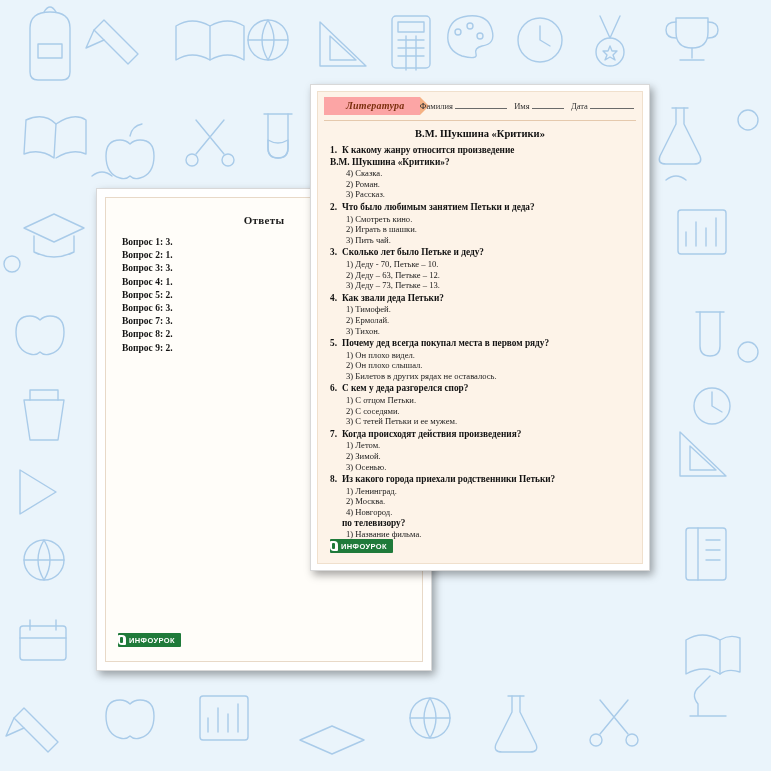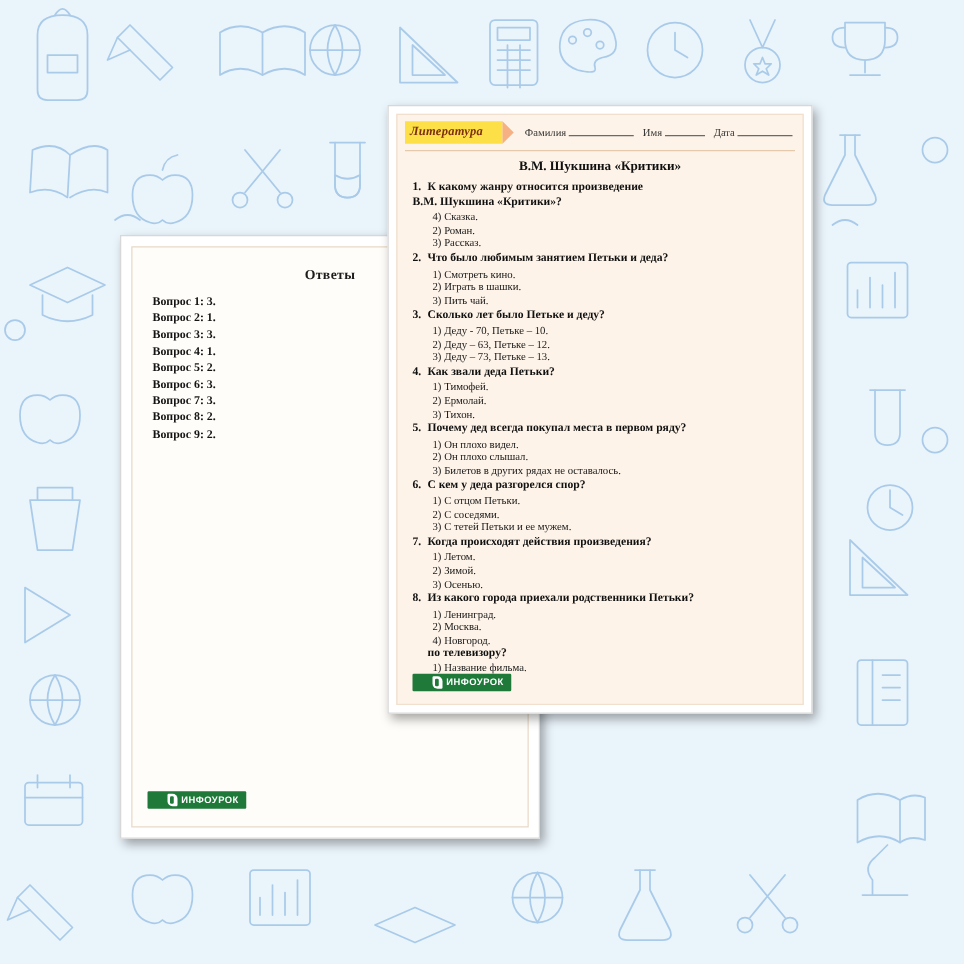--- a/index.html
+++ b/index.html
@@ -102,22 +102,22 @@
   .hdr {
     position: relative;
     height: 24px;
     margin: 5px 6px 0 6px;
   }
   .hdr-tab {
     position: absolute;
     left: 0;
     top: 0;
     height: 18px;
-    padding: 0 16px 0 4px;
-    background: #fde047;
+    padding: 0 16px 0 22px;
+    background: #fca5a5;
     color: #7b2f0e;
     font-weight: bold;
     font-size: 10px;
     font-style: italic;
     line-height: 18px;
     letter-spacing: 0.2px;
     white-space: nowrap;
   }
   .hdr-tab::after {
     content: "";
@@ -190,24 +190,24 @@
     font-size: 8.6px;
     line-height: 10.6px;
     padding-left: 16px;
     color: #1a1a1a;
   }
 
   
   .logo {
     position: absolute;
     display: flex;
-    align-items: flex-start;
+    align-items: center;
     gap: 3px;
     background: #1f7a3a;
-    padding: 2px 6px 2px 16px;
+    padding: 2px 6px 2px 0;
     border-radius: 1px;
   }
   .logo .mark {
     width: 8px;
     height: 10px;
     background: #ffffff;
     border-radius: 1px 4px 1px 4px;
     position: relative;
   }
   .logo .mark::after {

